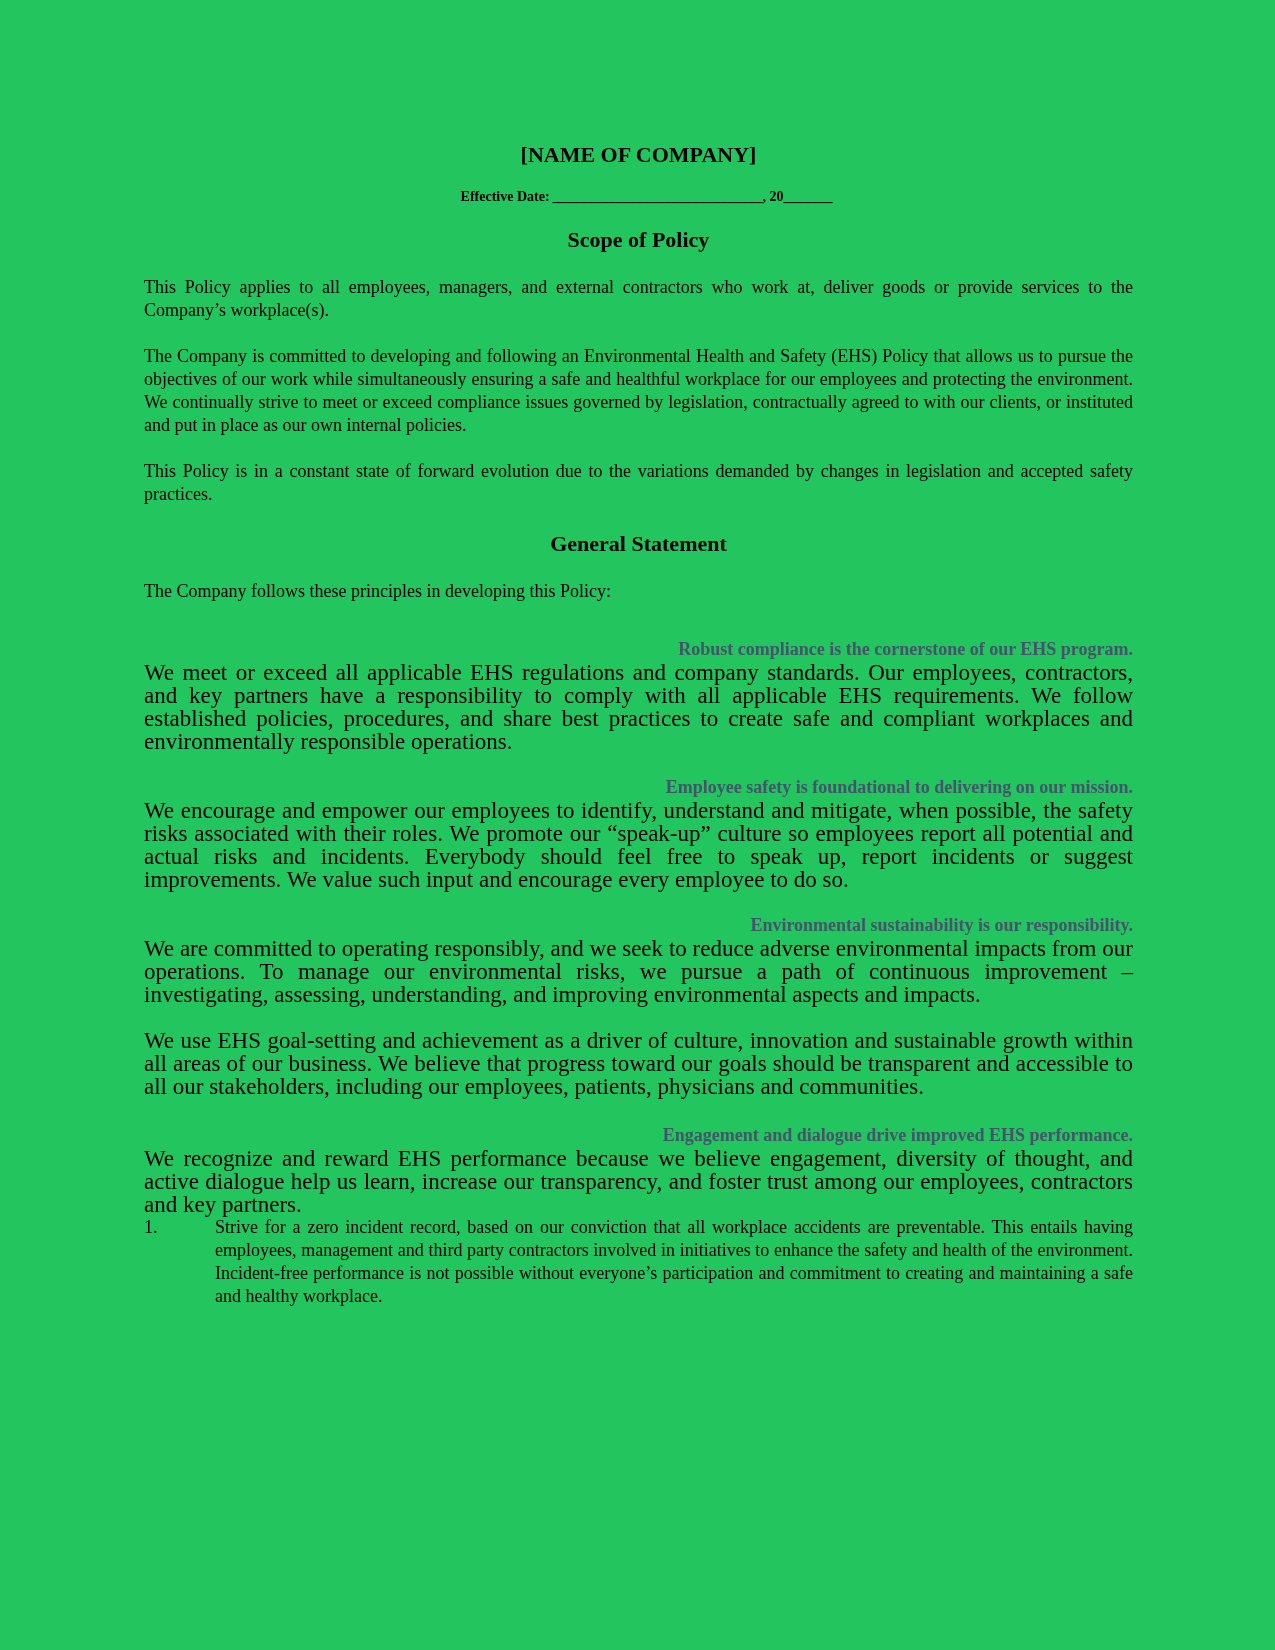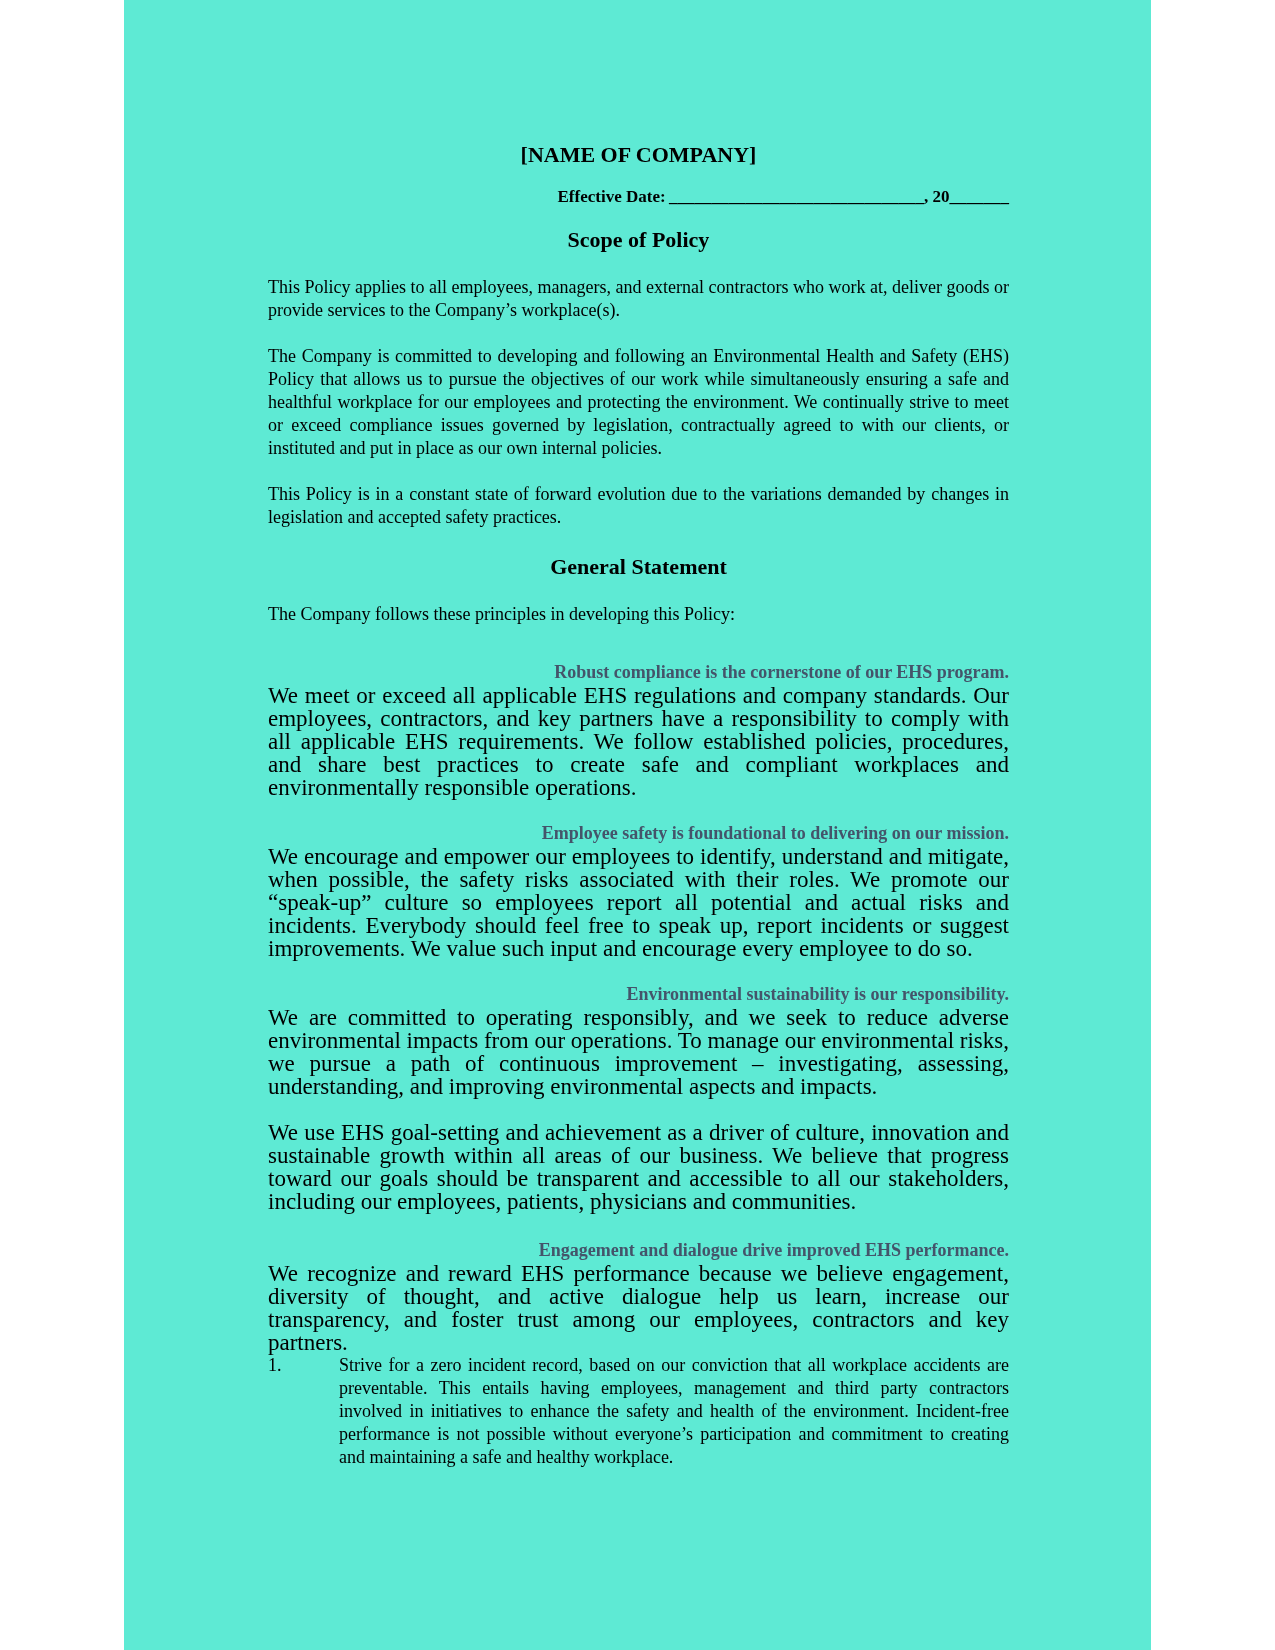--- a/index.html
+++ b/index.html
@@ -3,46 +3,46 @@
 <meta charset="utf-8">
 <title>Environmental Health and Safety Policy</title>
 <style>
   html, body {
     margin: 0;
     padding: 0;
     background: #ffffff;
   }
   .page {
     position: relative;
-    width: 1027px;
+    width: 1275px;
     height: 1650px;
     margin: 0 auto;
-    background: #5eead4;
+    background: #22c55e;
     box-sizing: border-box;
     padding: 140px 142px 60px 144px;
     font-family: "Liberation Serif", "DejaVu Serif", serif;
     color: #000000;
     overflow: hidden;
   }
   .doc-title {
     text-align: center;
     font-weight: bold;
     font-size: 22px;
     line-height: 30px;
     margin: 0;
   }
   .doc-title.policy {
     margin-top: 23px;
   }
   .effective-line {
     font-weight: bold;
-    font-size: 17px;
+    font-size: 14px;
     line-height: 23px;
     margin: 15px 0 0 16px;
-    text-align: right;
+    text-align: center;
     white-space: nowrap;
   }
   .section-heading {
     text-align: center;
     font-weight: bold;
     font-size: 22px;
     line-height: 30px;
     margin: 17px 0 21px 0;
   }
   .body-par {

